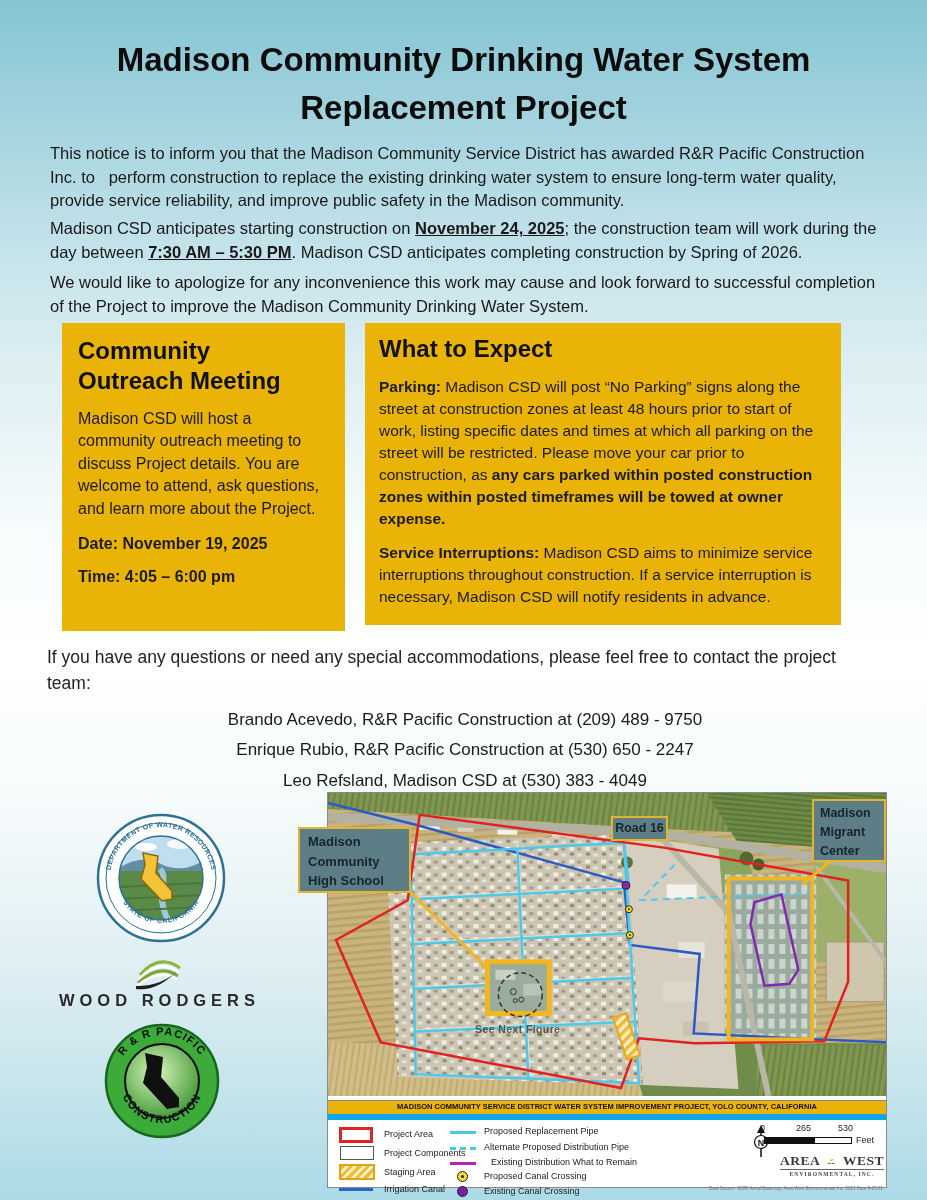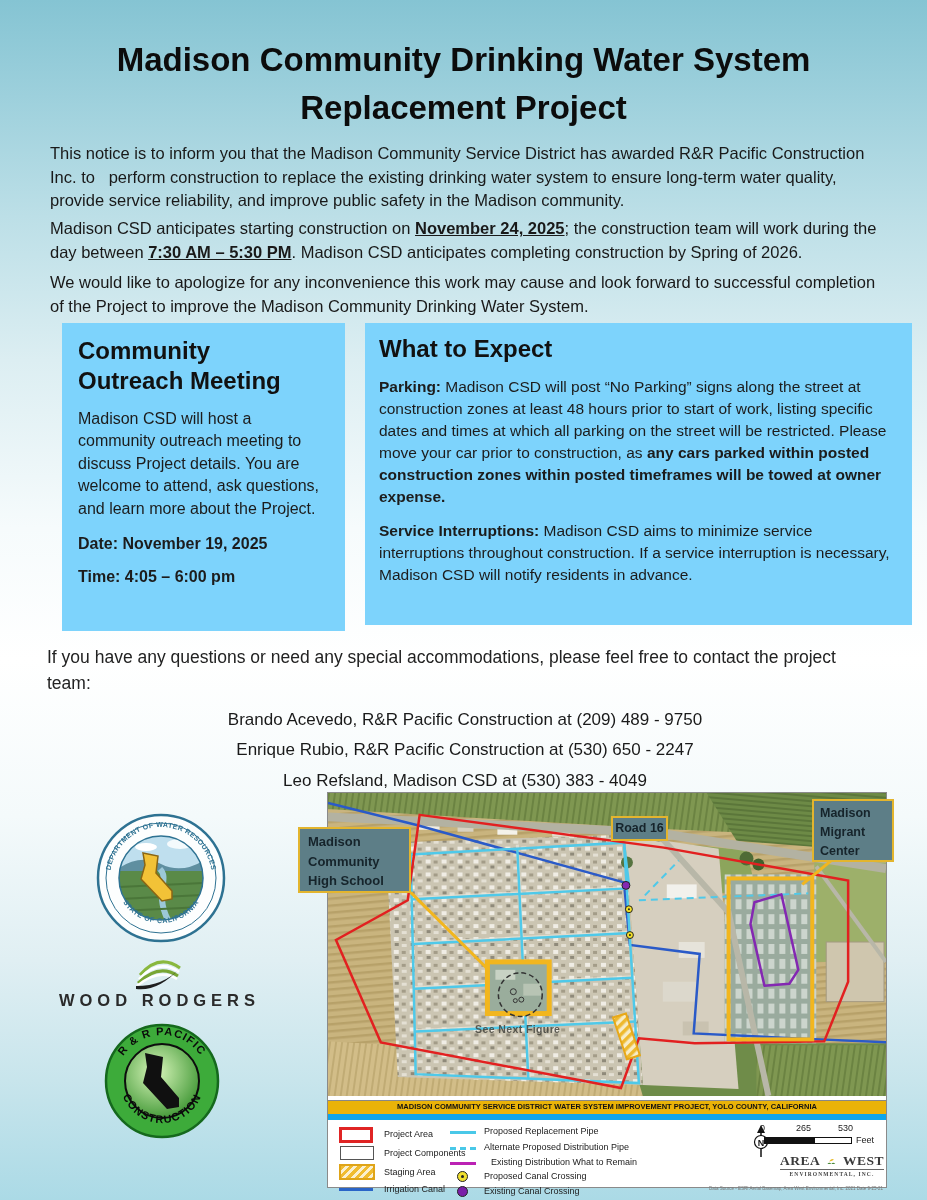--- a/index.html
+++ b/index.html
@@ -7,23 +7,23 @@
     width:927px;height:1200px;position:relative;overflow:hidden;
     font-family:"Liberation Sans",sans-serif;color:#1c1c1c;
     background:linear-gradient(180deg,#85c4d3 0%,#9dd0dc 8%,#bcdfe7 18%,#dceef2 30%,#f6fbfc 44%,#ffffff 55%,#f4fafb 68%,#e0eff3 80%,#c8e5ec 90%,#abdae6 100%);
   }
   .page-title{position:absolute;top:36px;left:0;width:927px;text-align:center;
     font-size:33px;font-weight:bold;color:#0c0c0c;line-height:1.45;}
   .body-par{position:absolute;left:50px;width:828px;font-size:16.5px;line-height:1.43;color:#191919;}
   #p1{top:142px;white-space:pre-wrap;}
   #p2{top:217px;}
   #p3{top:271px;}
-  .info-box{position:absolute;background:#7dd3fc;box-sizing:border-box;}
+  .info-box{position:absolute;background:#eab308;box-sizing:border-box;}
   #meeting-box{left:62px;top:323px;width:283px;height:308px;padding:13px 16px;}
-  #expect-box{left:365px;top:323px;width:547px;height:302px;padding:11px 14px;}
+  #expect-box{left:365px;top:323px;width:476px;height:302px;padding:11px 14px;}
   .box-heading{font-size:24px;font-weight:bold;color:#111;line-height:1.25;margin:0 0 12px 0;}
   #meeting-box .box-heading{width:210px;}
   .box-text{font-size:16px;line-height:1.4;margin:0 0 13px 0;}
   .box-bold-line{font-size:16px;font-weight:bold;margin:15px 0 0 0;}
   #expect-box p{font-size:15.5px;line-height:1.42;margin:0 0 12px 0;}
   .contact{position:absolute;left:47px;top:644px;width:836px;font-size:17.5px;line-height:1.5;color:#222;}
   .contact-lines{text-align:center;font-size:17px;line-height:1.82;margin-top:8px;color:#1a1a1a;}
   
   .logo{position:absolute;}
   #dwr-seal{left:96px;top:813px;}
@@ -31,21 +31,21 @@
   #rr-logo{left:103px;top:1022px;}
   
   #map{position:absolute;left:327px;top:792px;width:560px;height:396px;background:#fff;
        border:1px solid #8a8a8a;box-sizing:border-box;}
   #map-titlebar{height:13px;background:#eab308;border-top:1px solid #888;border-bottom:6px solid #0ea5e9;
        font-size:7.5px;line-height:12px;text-align:center;color:#111;white-space:nowrap;overflow:hidden;font-weight:bold;}
   #map-legend{position:relative;height:63px;background:#fff;font-size:9px;color:#222;}
   .map-label{position:absolute;background:#5d7e87;border:2px solid #e3b52e;color:#16242b;
        font-weight:bold;box-sizing:border-box;z-index:4;}
   #label-road16{left:283px;top:23px;width:57px;height:25px;font-size:12.5px;text-align:center;line-height:21px;}
-  #label-migrant{left:484px;top:6px;width:82px;height:63px;font-size:12.5px;line-height:1.5;padding:3px 0 0 6px;}
+  #label-migrant{left:484px;top:6px;width:74px;height:63px;font-size:12.5px;line-height:1.5;padding:3px 0 0 6px;}
   #label-highschool{left:298px;top:827px;width:113px;height:66px;font-size:13px;line-height:1.5;padding:3px 0 0 8px;z-index:6;}
   #see-next{position:absolute;left:147px;top:230px;font-size:10.5px;letter-spacing:.4px;color:#44443e;z-index:3;font-weight:bold;opacity:.85;}
   
   .lg{position:absolute;}
   .lg-label{position:absolute;font-size:9px;color:#222;white-space:nowrap;}
   .sw-area{left:11px;top:7px;width:28px;height:10px;border:3px solid #e02424;background:#fff;}
   .sw-comp{left:12px;top:26px;width:32px;height:12px;border:1.5px solid #555;background:#fff;}
   .sw-staging{left:11px;top:44px;width:32px;height:12px;border:2px solid #dfa418;
       background:repeating-linear-gradient(135deg,#f0bc30 0 3px,#faf0d0 3px 6px);}
   .sw-canal{left:11px;top:68px;width:34px;height:0;border-top:3px solid #2a65c8;}

